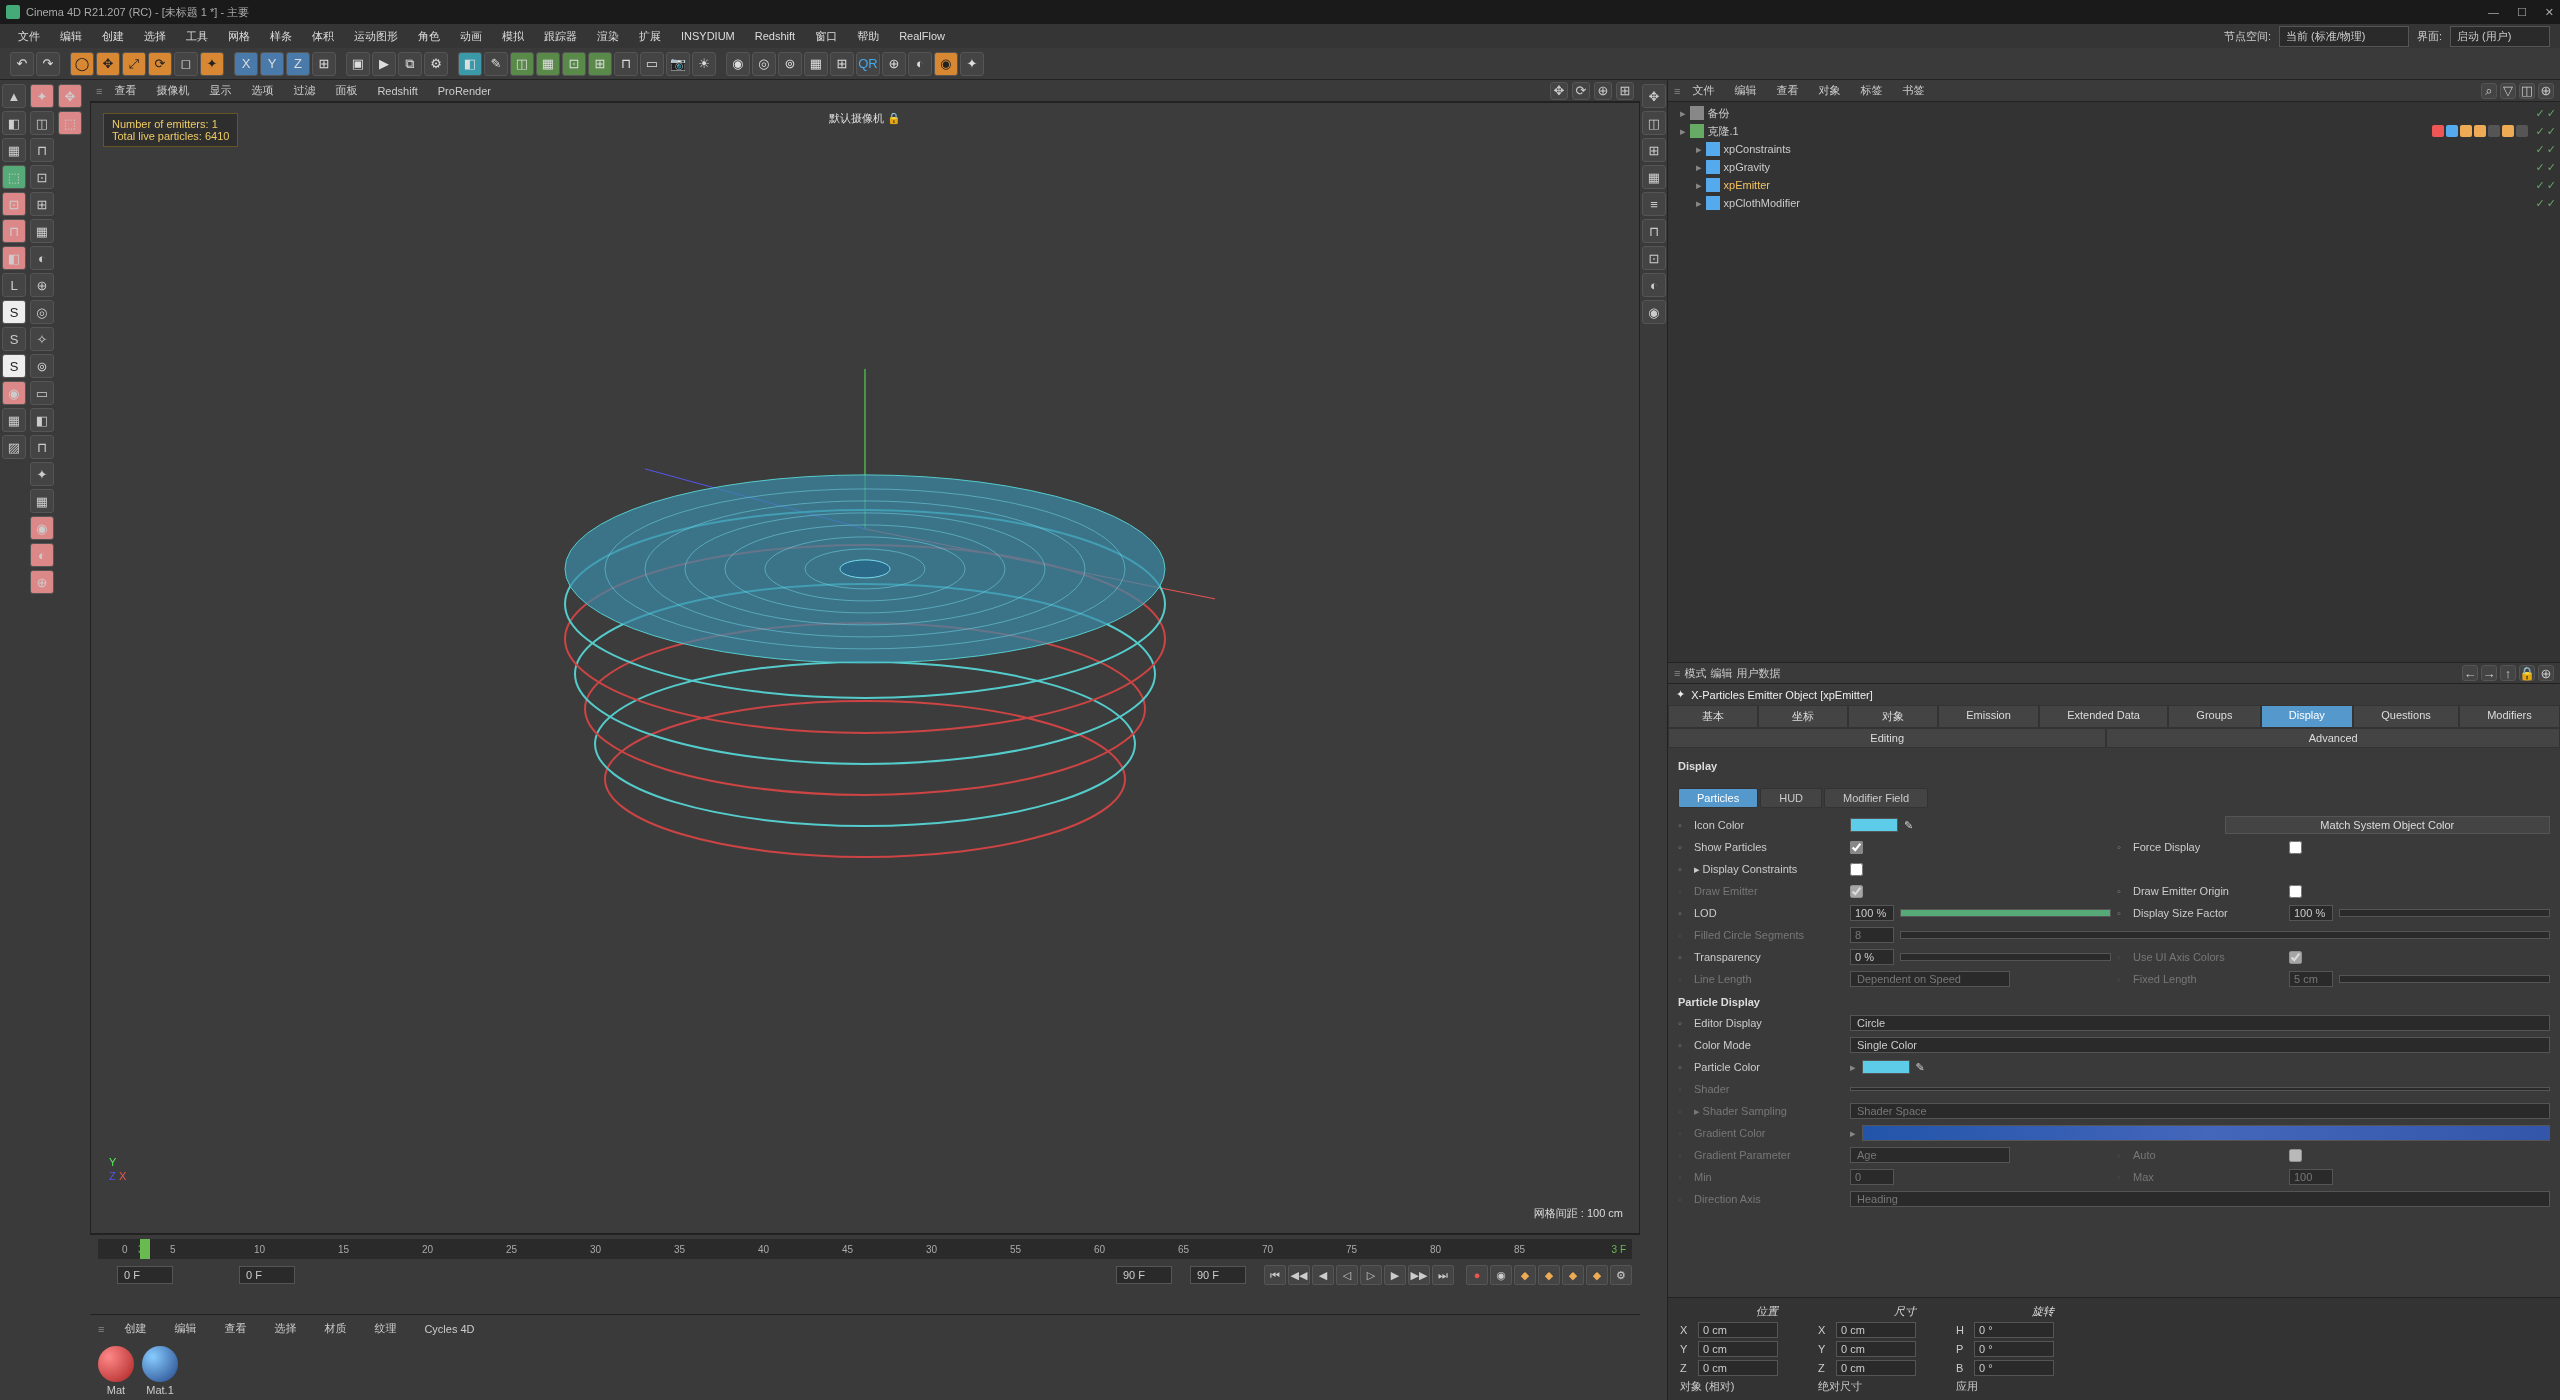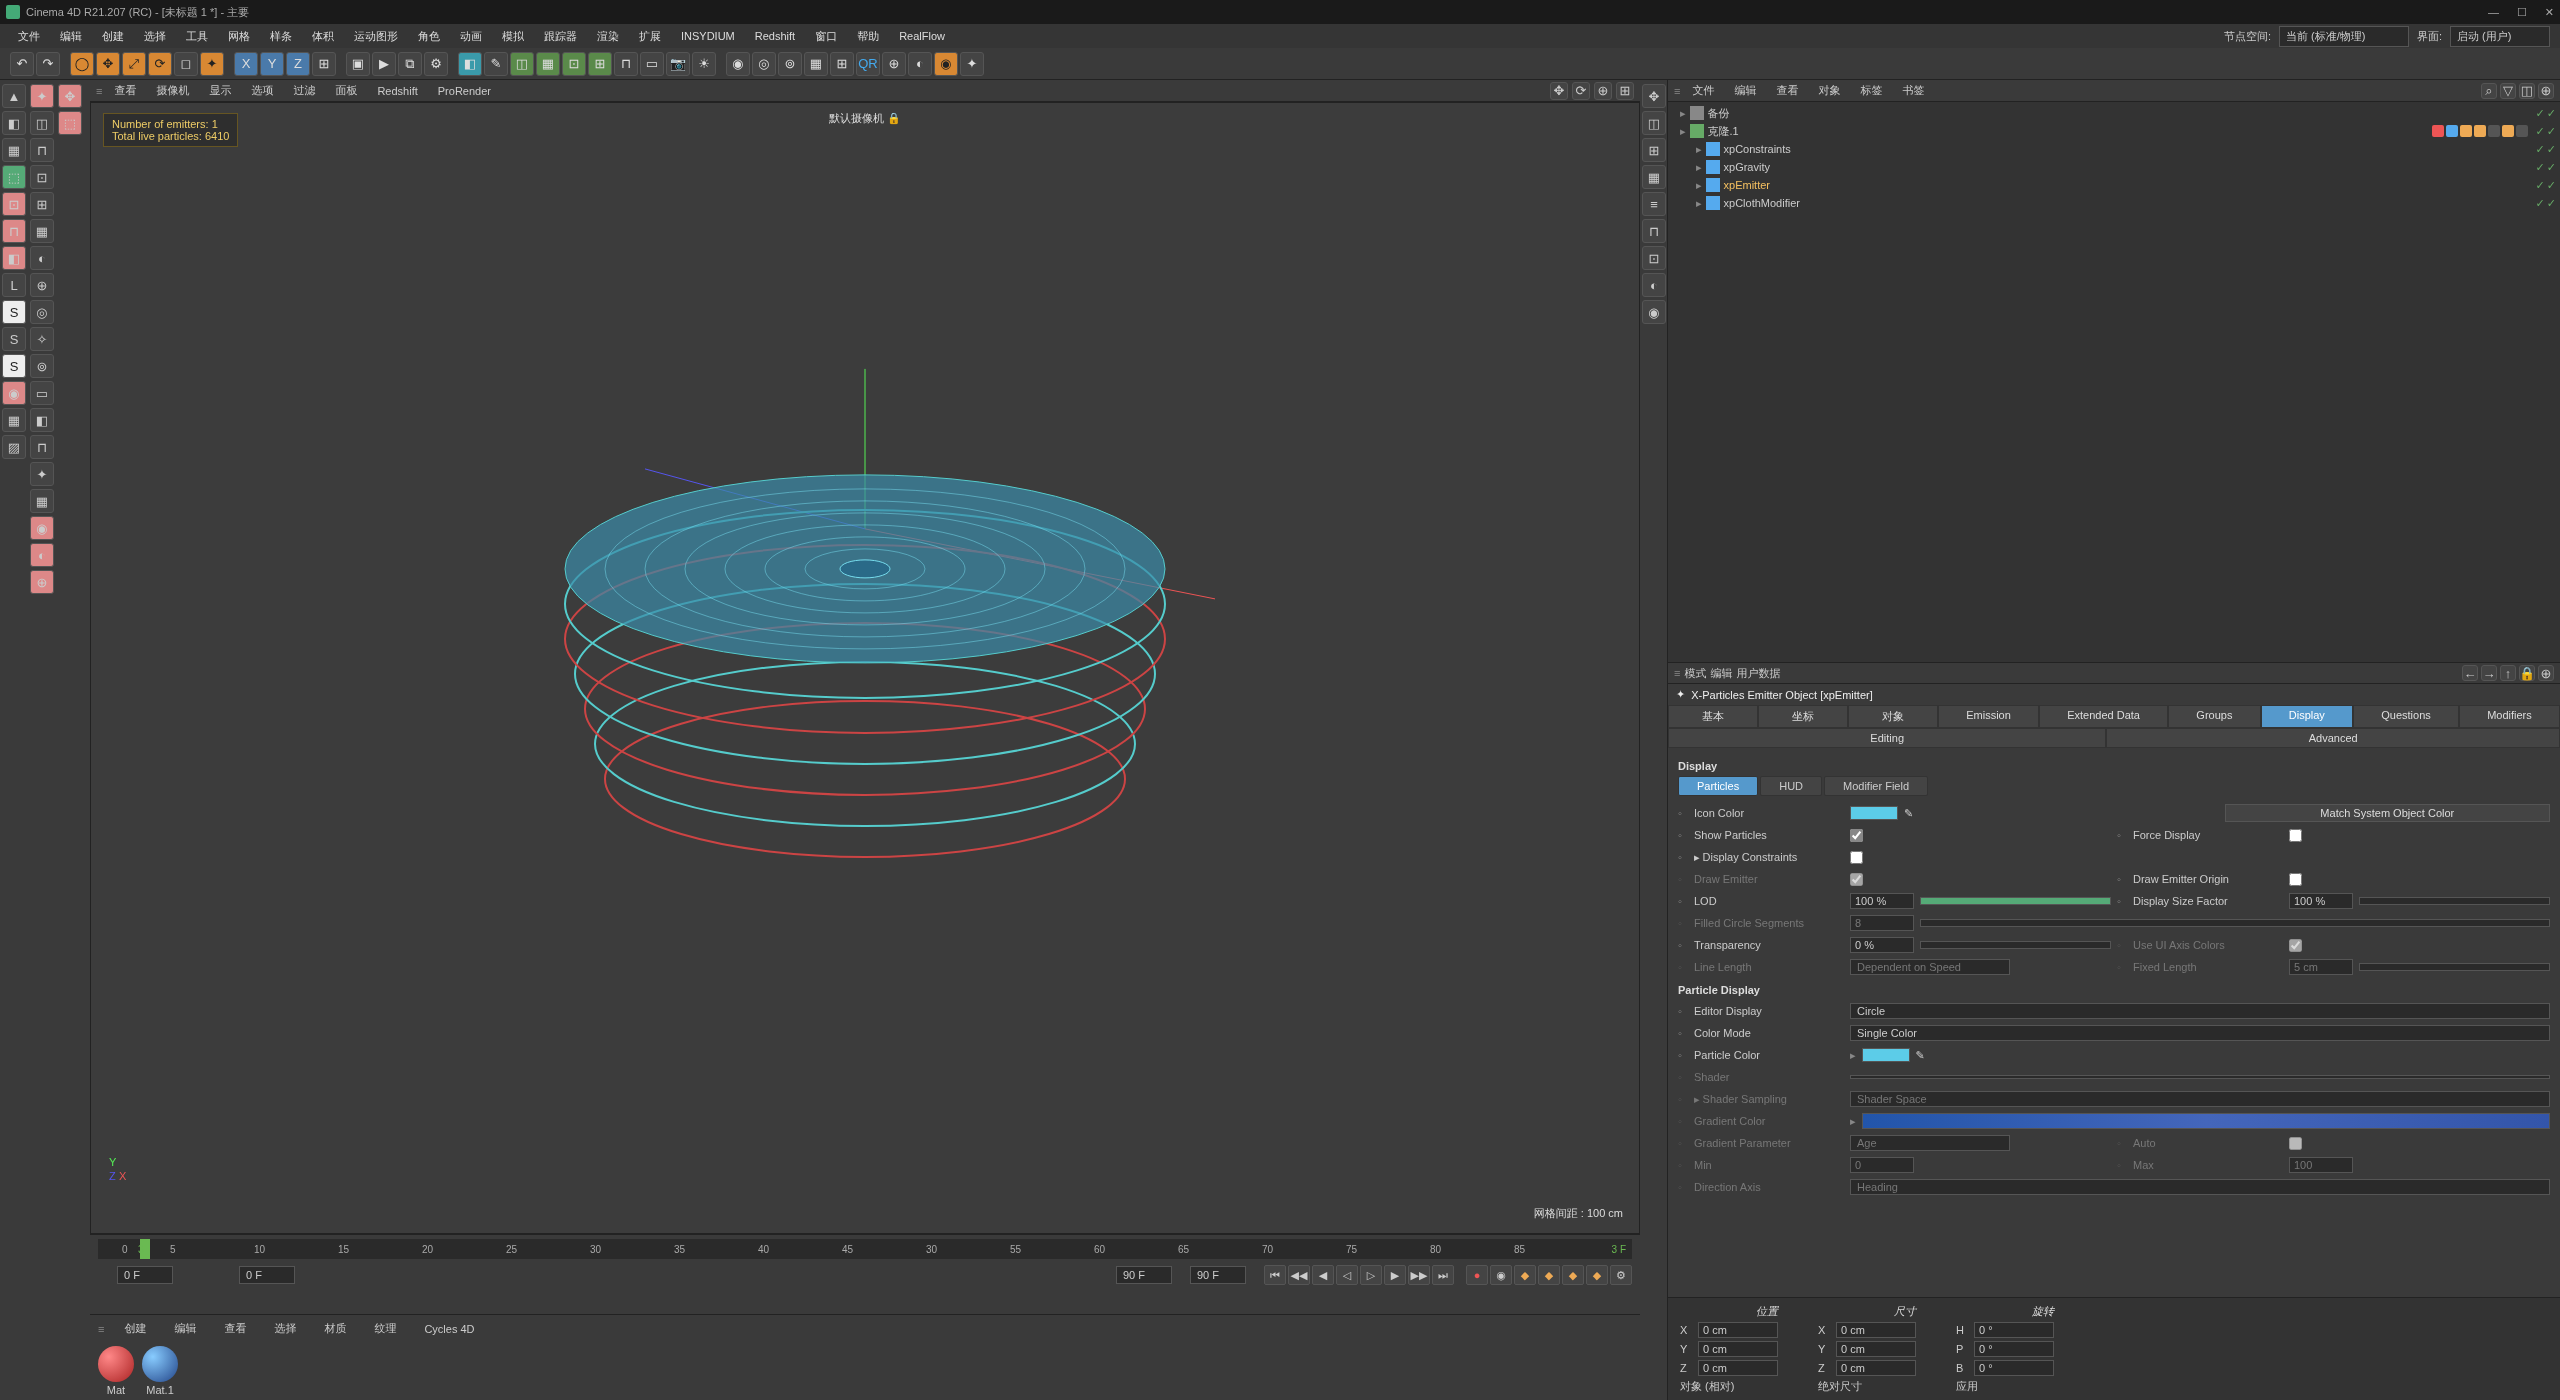--- a/index.html
+++ b/index.html
@@ -64,28 +64,28 @@
 .om-row .tags { display:flex; gap:2px; margin-left:auto; }
 .om-row .tag { width:12px; height:12px; border-radius:2px; }
 .attr-header { height:22px; display:flex; align-items:center; gap:4px; padding:0 6px; border-top:1px solid #222; border-bottom:1px solid #222; }
 .attr-title { padding:4px 8px; color:#eee; display:flex; align-items:center; gap:6px; background:#3a3a3a;}
 .attr-tabs { display:flex; flex-wrap:wrap; }
 .attr-tab { flex:1 0 auto; text-align:center; padding:3px 10px; background:#444; border:1px solid #333; color:#ddd; cursor:pointer; min-width:90px;}
 .attr-tab.active { background:#5599cc; color:#fff; }
 .attr-body { flex:1; overflow:auto; padding:6px 10px; }
 .attr-section { color:#ddd; font-weight:bold; margin:6px 0 4px 0; }
 .subtabs { display:flex; gap:2px; margin-bottom:6px; }
-.subtab { padding:3px 18px; background:#444; border:1px solid #333; border-radius:2px; cursor:pointer; }
+.subtab { padding:3px 18px; background:#444; border:1px solid #333; border-radius:2px; cursor:pointer;margin-top:12px; }
 .subtab.active { background:#5599cc; color:#fff; }
 .prow { display:flex; align-items:center; height:22px; gap:6px; }
 .prow .bullet { color:#888; width:10px; }
 .prow .lbl { color:#ccc; min-width:150px; }
 .prow .lbl.dim { color:#777; }
 .prow input[type=checkbox]{ accent-color:#888; }
-.prow .val { background:#2a2a2a; border:1px solid #555; padding:1px 4px; color:#ccc; width:64px; }
+.prow .val { background:#2a2a2a; border:1px solid #555; padding:1px 4px; color:#ccc; width:44px; }
 .prow .swatch { width:48px; height:14px; border:1px solid #555; }
 .prow .btn { background:#444; border:1px solid #555; padding:2px 12px; color:#ddd; cursor:pointer; }
 .prow .sel { background:#2a2a2a; border:1px solid #555; padding:1px 6px; color:#ccc; min-width:160px; }
 .prow .slider { flex:1; height:8px; background:#2a2a2a; border:1px solid #555; position:relative; }
 .prow .slider .fill { position:absolute; left:0; top:0; bottom:0; background:#5a7; }
 .prow .half { flex:1; display:flex; align-items:center; gap:6px; }
 .gradient { height:16px; background:linear-gradient(90deg,#2255aa,#4466bb,#3355aa); border:1px solid #555; flex:1; }
 .coord-panel { display:flex; gap:40px; padding:6px 12px; background:#333; border-top:1px solid #222; }
 .coord-col { display:flex; flex-direction:column; gap:3px; }
 .coord-col .hdr { color:#ddd; text-align:right;font-style:italic; }

